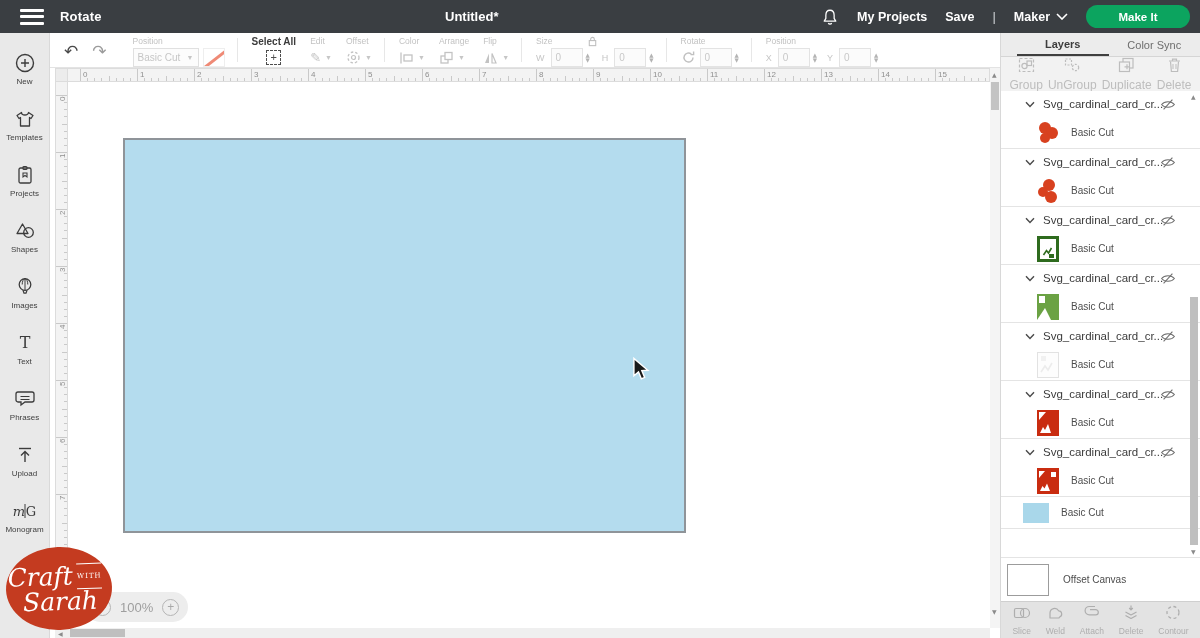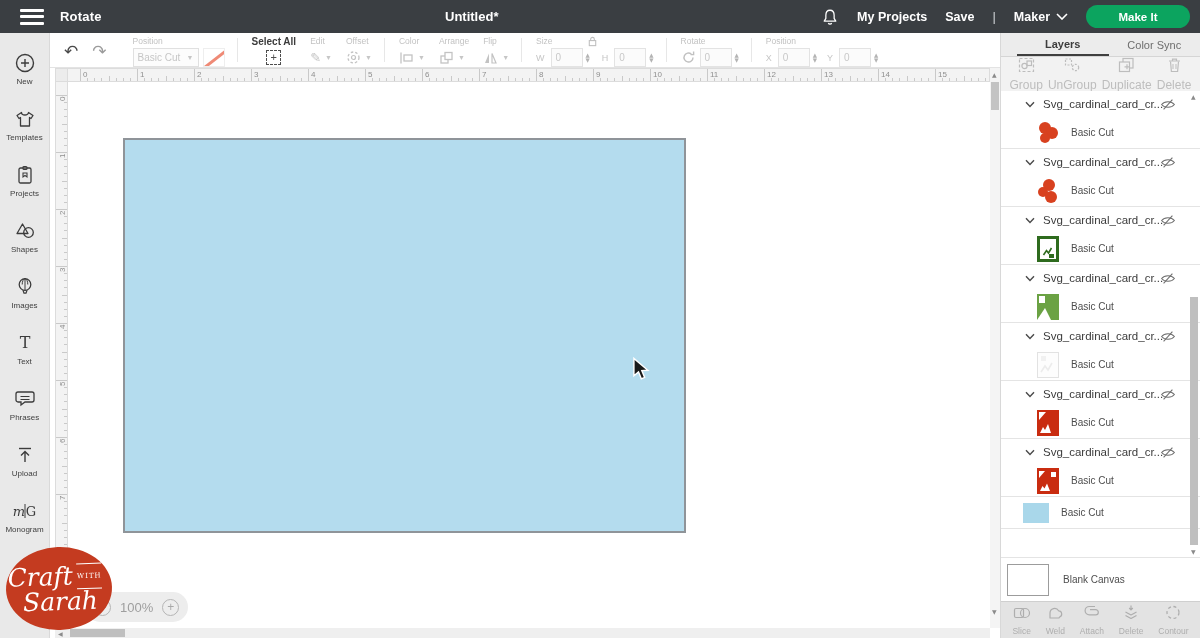--- a/index.html
+++ b/index.html
@@ -857,21 +857,21 @@
           <div class="ldiv"></div>
         </div>
         <div id="plist-scroll">
         <span class="scroll-arrow" style="top:2px; left:1px;">▲</span>
         <div class="thumb"></div>
         <span class="scroll-arrow" style="bottom:2px; left:1px;">▼</span>
       </div>
     </div>
     <div id="blank-row">
       <div id="blank-swatch"></div>
-      <div id="blank-lbl">Blank Canvas</div>
+      <div id="blank-lbl">Offset Canvas</div>
     </div>
     <div id="panel-bottom">
         <div class="bact">
           <span><svg width="18" height="17" viewBox="0 0 18 17">
               <rect x="1.5" y="4.5" width="9" height="9" rx="1.5" fill="none" stroke="#aeaeae" stroke-width="1.2"></rect>
               <circle cx="12" cy="9" r="4.5" fill="none" stroke="#aeaeae" stroke-width="1.2"></circle>
             </svg></span>
           <span class="lbl">Slice</span>
         </div>
         <div class="bact">

